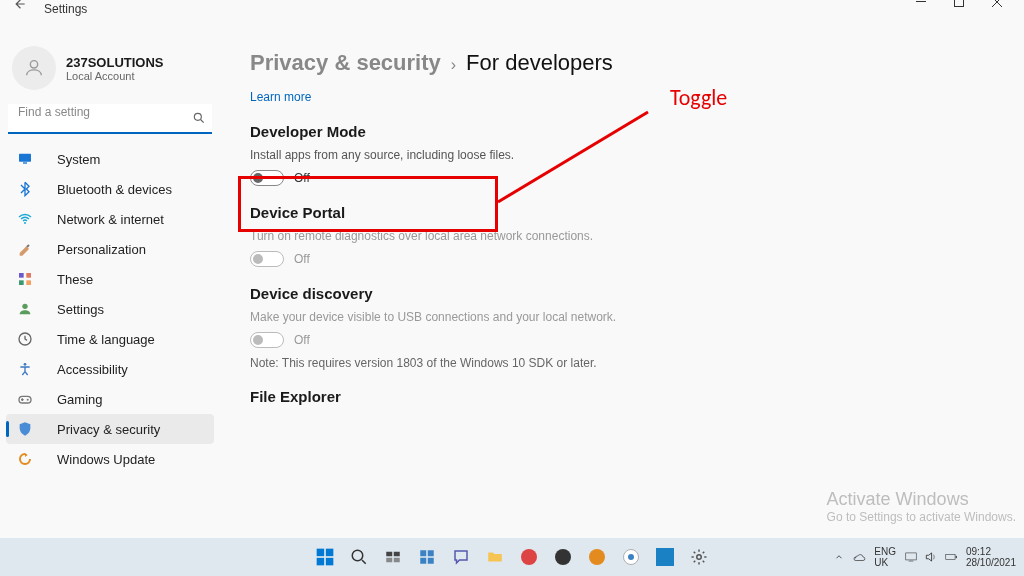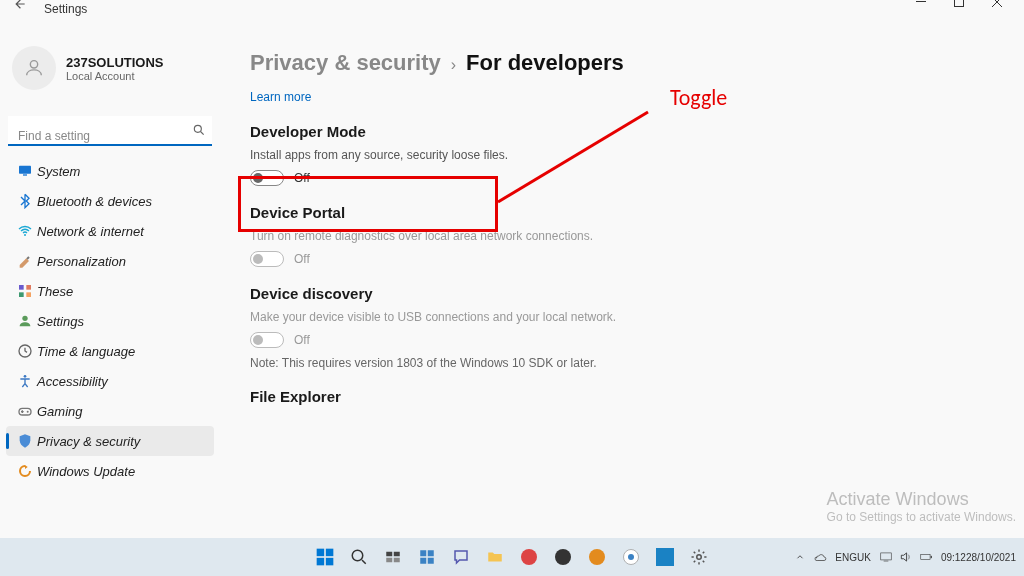--- a/index.html
+++ b/index.html
@@ -15,35 +15,35 @@
   .main { display: flex; height: 506px; }
   .sidebar { width: 220px; padding: 8px 6px 0 6px; }
   .content { flex: 1; padding: 12px 20px 0 30px; overflow: hidden; position: relative; }
   
   .account { display: flex; align-items: center; gap: 10px; padding: 6px 6px 14px 6px; }
   .avatar { width: 44px; height: 44px; border-radius: 50%; background: #ececec; display: flex; align-items: center; justify-content: center; }
   .account-text { display: flex; flex-direction: column; }
   .account-name { font-size: 13px; font-weight: 600; }
   .account-sub { font-size: 11px; color: #666; }
   
-  .search-box { position: relative; margin: 12px 2px 10px 2px; border-bottom: 2px solid #0067c0; background: #fff; height: 30px; display: flex; align-items: flex-end; padding: 0 26px 0 8px; }
+  .search-box { position: relative; margin: 0 2px 10px 2px; border-bottom: 2px solid #0067c0; background: #fff; height: 30px; display: flex; align-items: flex-start; padding: 0 26px 0 8px; }
   .search-box input { border: none; outline: none; width: 100%; font-size: 12px; background: transparent; }
   .search-box input::placeholder { color: #888; }
   .search-box .search-icon { position: absolute; right: 6px; top: 7px; color: #666; }
   
   .nav { display: flex; flex-direction: column; gap: 0; margin-top: 4px; }
-  .nav-item { display: flex; align-items: center; gap: 3px; padding: 0 10px; height: 30px; font-size: 13px; color: #222; border-radius: 4px; position: relative; font-style: italic; }
+  .nav-item { display: flex; align-items: center; gap: 23px; padding: 0 10px; height: 30px; font-size: 13px; color: #222; border-radius: 4px; position: relative; }
   .nav-item.active { background: #eaeaea; }
   .nav-item.active::before { content: ''; position: absolute; left: 0; top: 7px; width: 3px; height: 16px; background: #0067c0; border-radius: 2px; }
   .nav-icon { width: 18px; height: 18px; display: flex; align-items: center; justify-content: center; }
   
   .breadcrumb { display: flex; align-items: baseline; gap: 10px; margin: 6px 0 10px 0; }
   .breadcrumb .crumb-parent { font-size: 22px; font-weight: 600; color: #888; }
   .breadcrumb .chev { font-size: 16px; color: #888; }
-  .breadcrumb .crumb-current { font-size: 22px; font-weight: 700; color: #111; }
+  .breadcrumb .crumb-current { font-size: 22px; font-weight: 400; color: #111; }
   .subtitle { font-size: 12px; color: #333; }
   .learn-more { color: #0067c0; font-size: 12px; display: inline-block; margin-top: 4px; }
   
   .section { margin-top: 18px; }
   .section-title { font-size: 15px; font-weight: 600; margin-bottom: 8px; }
   .section-desc { font-size: 12px; color: #555; }
   .section-desc.dim { color: #999; }
   .toggle-row { display: flex; align-items: center; gap: 10px; margin-top: 8px; }
   .toggle { width: 34px; height: 16px; border-radius: 10px; border: 1px solid #888; background: #fff; position: relative; }
   .toggle .knob { position: absolute; width: 10px; height: 10px; border-radius: 50%; background: #666; top: 2px; left: 2px; }
@@ -58,21 +58,21 @@
   .anno-text { position: absolute; top: 84px; left: 670px; color: #e60000; font-size: 22px; font-family: Calibri, Arial, sans-serif; }
   
   .watermark { position: absolute; right: 8px; bottom: 52px; text-align: left; }
   .wm-title { font-size: 18px; color: #bdbdbd; }
   .wm-sub { font-size: 12px; color: #bdbdbd; }
   
   .taskbar { position: absolute; left: 0; right: 0; bottom: 0; height: 38px; background: #dfe8ef; display: flex; align-items: center; padding: 0 10px; }
   .task-center { position: absolute; left: 50%; transform: translateX(-50%); display: flex; gap: 4px; }
   .task-btn { width: 30px; height: 30px; display: flex; align-items: center; justify-content: center; border-radius: 4px; }
   .task-right { position: absolute; right: 8px; display: flex; align-items: center; gap: 8px; font-size: 10px; color: #333; }
-  .task-right .col { display: flex; flex-direction: row; align-items: flex-start; line-height: 1.1; }
+  .task-right .col { display: flex; flex-direction: column; align-items: flex-start; line-height: 1.1; }
   .tray-icons { display: flex; gap: 6px; align-items: center; }
   svg { display: block; }
 </style>
 </head>
 <body>
 
 <div class="titlebar">
   <div class="back">
     <svg width="14" height="14" viewBox="0 0 24 24">
         <path d="M20 11H7.8l5.6-5.6L12 4l-8 8 8 8 1.4-1.4L7.8 13H20z" fill="#555"></path>
@@ -230,21 +230,21 @@
   <div class="content">
     <div class="breadcrumb">
       <span class="crumb-parent">Privacy &amp; security</span>
       <span class="chev">›</span>
       <span class="crumb-current">For developers</span>
     </div>
     <a class="learn-more">Learn more</a>
 
     <div class="section">
       <div class="section-title">Developer Mode</div>
-      <div class="section-desc">Install apps from any source, security loose files.</div>
+      <div class="section-desc">Install apps from any source, including loose files.</div>
       <div class="toggle-row">
         <div class="toggle">
             <div class="knob"></div>
           </div>
         <span class="toggle-label">Off</span>
       </div>
     </div>
 
     <div class="section">
       <div class="section-title">Device Portal</div>

